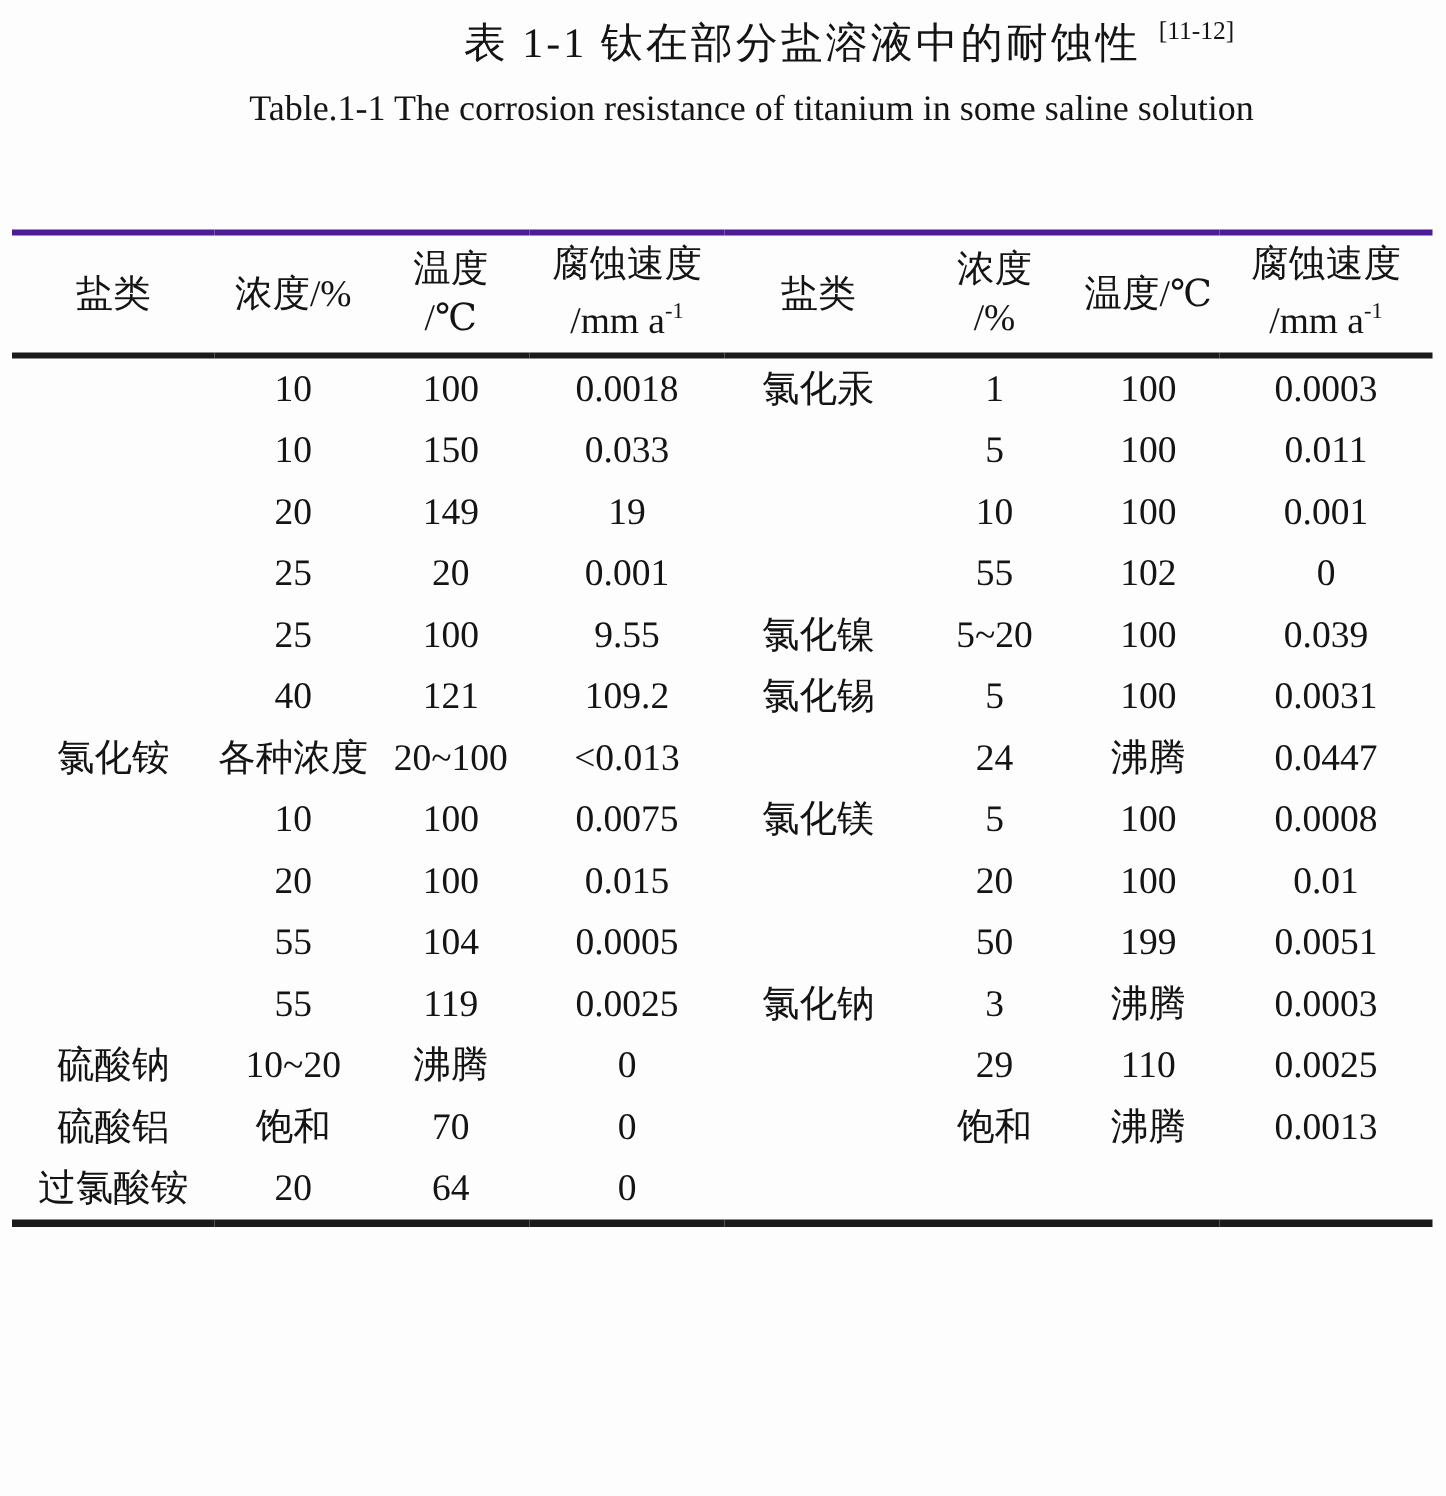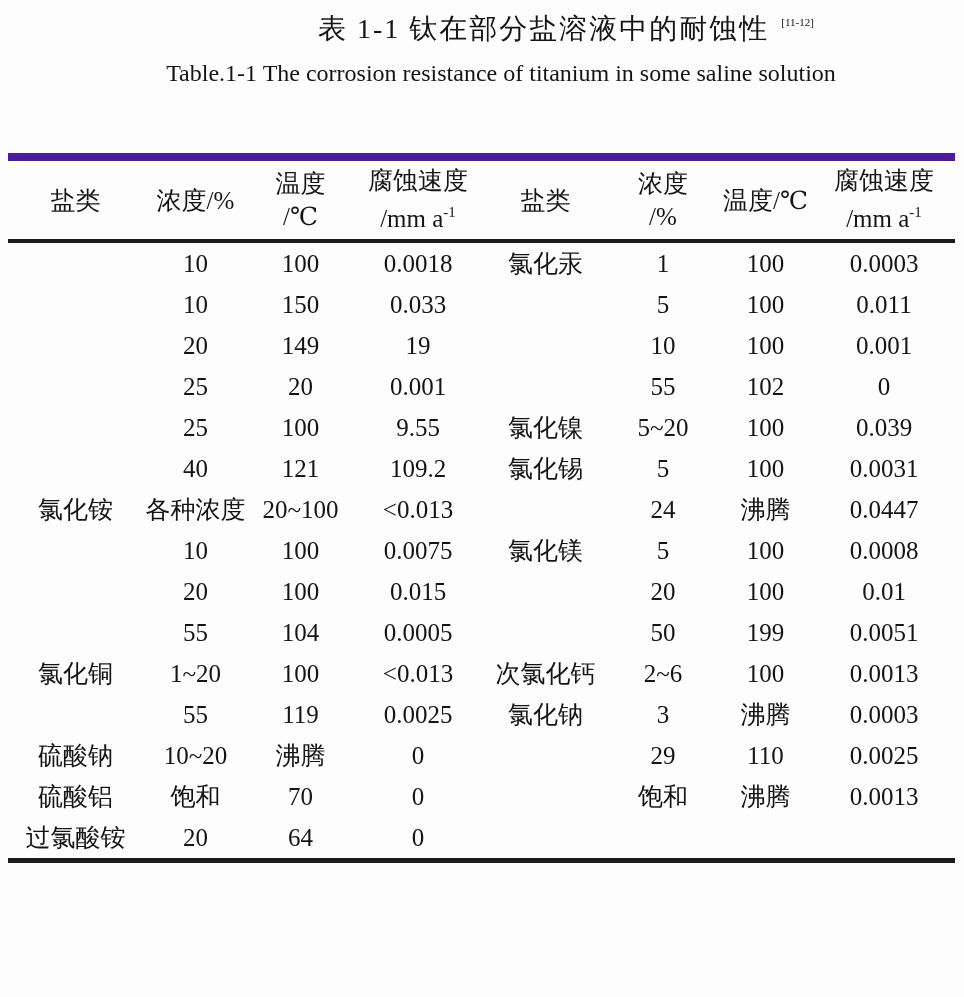--- a/index.html
+++ b/index.html
@@ -12,38 +12,38 @@
   }
   .caption-zh{
     padding-top:10px;
     text-align:center;
     font-size:28px;
     letter-spacing:2px;
     transform:translateX(84px);
     white-space:nowrap;
   }
   .caption-zh sup{
-    font-size:11px;
+    font-size:17px;
     letter-spacing:0;
     vertical-align:super;
     position:relative;top:-2px;margin-left:12px;
   }
   .caption-en{
     margin-top:12px;
     text-align:center;
     font-size:24px;
     transform:translateX(19px);
     white-space:nowrap;
   }
   table{
     border-collapse:collapse;
     table-layout:fixed;
     width:947px;
     margin:66px 0 0 8px;
-    border-top:8px solid #4c1d95;
+    border-top:4px solid #4c1d95;
     border-bottom:5px solid #1a1a1a;
   }
   col.c1{width:135px;} col.c2{width:105px;} col.c3{width:105px;} col.c4{width:130px;}
   col.c5{width:125px;} col.c6{width:110px;} col.c7{width:95px;}  col.c8{width:142px;}
   thead th{
     border-bottom:4px solid #1a1a1a;
     font-weight:normal;
     font-size:25px;
     height:78px;
     vertical-align:middle;
@@ -215,30 +215,20 @@
           <td></td>
           <td>55</td>
           <td>104</td>
           <td>0.0005</td>
           <td></td>
           <td>50</td>
           <td>199</td>
           <td>0.0051</td>
         </tr>
         <tr>
-          <td>氯化铜</td>
-          <td>1~20</td>
-          <td>100</td>
-          <td>&lt;0.013</td>
-          <td>次氯化钙</td>
-          <td>2~6</td>
-          <td>100</td>
-          <td>0.0013</td>
-        </tr>
-        <tr>
           <td></td>
           <td>55</td>
           <td>119</td>
           <td>0.0025</td>
           <td>氯化钠</td>
           <td>3</td>
           <td>沸腾</td>
           <td>0.0003</td>
         </tr>
         <tr>

